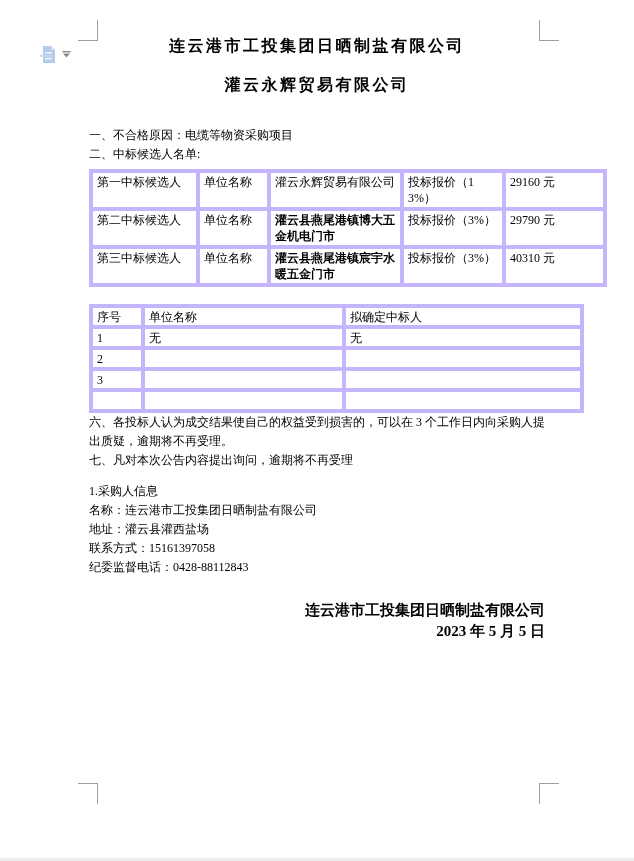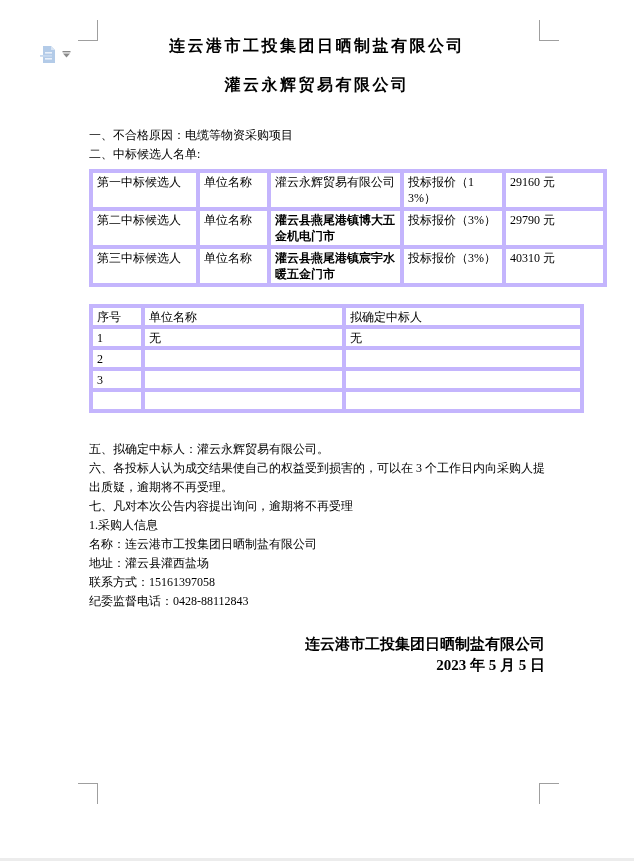--- a/index.html
+++ b/index.html
@@ -51,21 +51,21 @@
   .tbl-candidates .col-price-label { width: 90px; }
   .tbl-candidates .col-price { width: 89px; }
   .co-strong { font-weight: 600; }
 
   .tbl-invalid { margin-top: 17px; padding-left: 21px; }
   .tbl-invalid td { height: 16px; }
   .tbl-invalid .col-no   { width: 40px; }
   .tbl-invalid .col-unit { width: 189px; }
   .tbl-invalid .col-reason { width: 226px; }
 
-  .contact-block { margin-top: 0; }
+  .contact-block { margin-top: 12px; }
   .footer { text-align: right; font-weight: bold; font-size: 15px; line-height: 21px; margin-top: 23px; }
 
   .bottom-strip { position: absolute; left: 0; bottom: 0; width: 634px; height: 3px; background: #ececec; }
 </style>
 </head>
 <body>
 
 <div class="page">
 
   <div class="mark mark-tl"></div>
@@ -145,21 +145,20 @@
         <td></td>
       </tr>
       <tr>
         <td></td>
         <td></td>
         <td></td>
       </tr>
     </tbody>
       </table>
 
-    <p class="para sec-5">五、拟确定中标人：灌云永辉贸易有限公司。</p>
     <p class="para">六、各投标人认为成交结果使自己的权益受到损害的，可以在 3 个工作日内向采购人提出质疑，逾期将不再受理。</p>
     <p class="para">七、凡对本次公告内容提出询问，逾期将不再受理</p>
 
     <div class="contact-block">
       <p class="para">1.采购人信息</p>
       <p class="para">名称：连云港市工投集团日晒制盐有限公司</p>
       <p class="para">地址：灌云县灌西盐场</p>
       <p class="para">联系方式：15161397058</p>
       <p class="para">纪委监督电话：0428-88112843</p>
     </div>

